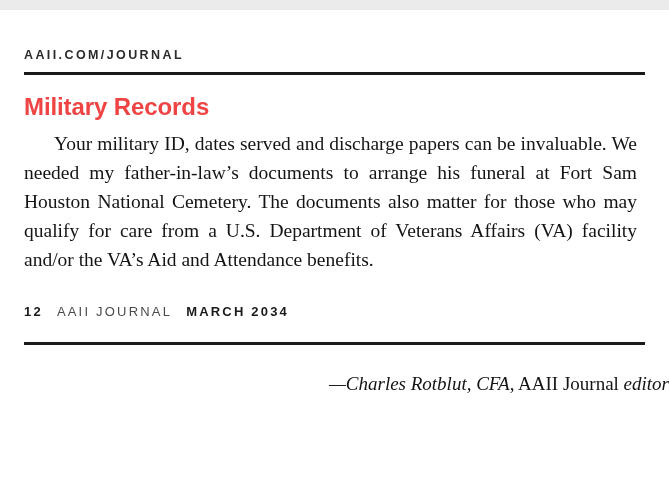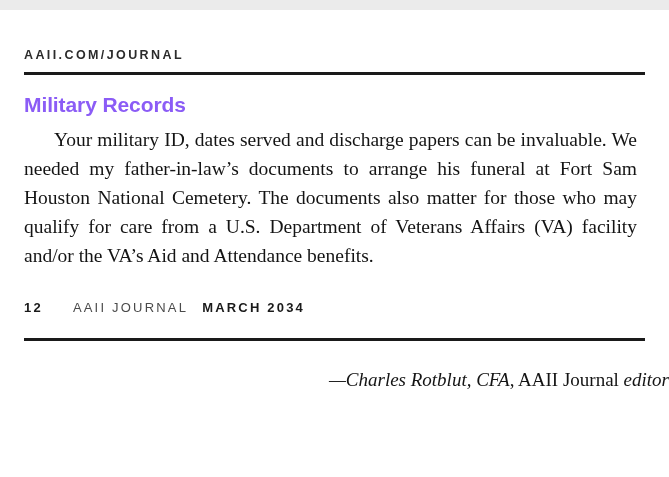--- a/index.html
+++ b/index.html
@@ -48,24 +48,24 @@
   }
 
   .rule-thick {
     margin: 10px 24px 0 24px;
     border-top: 3px solid #1a1a1a;
   }
 
   .section-title {
     margin: 18px 0 0 24px;
     font-family: "Liberation Sans", sans-serif;
-    font-size: 21px;
+    font-size: 24px;
     font-weight: 700;
     letter-spacing: -0.1px;
-    color: #8b5cf6;
+    color: #ef4444;
   }
 
   .body-para {
     margin: 8px 32px 0 24px;
     font-family: "Liberation Serif", serif;
     font-size: 19.5px;
     line-height: 29px;
     text-align: justify;
     text-indent: 30px;
     color: #141414;
@@ -78,21 +78,21 @@
     font-family: "Liberation Sans", sans-serif;
     font-size: 13px;
     letter-spacing: 2.2px;
     color: #3a3a3a;
     display: flex;
     align-items: baseline;
   }
   .folio .page-num {
     font-weight: 700;
     color: #1a1a1a;
-    margin-right: 30px;
+    margin-right: 14px;
   }
   .folio .pub-name {
     font-weight: 400;
     color: #4a4a4a;
     margin-right: 14px;
   }
   .folio .issue-date {
     font-weight: 700;
     color: #1a1a1a;
   }

